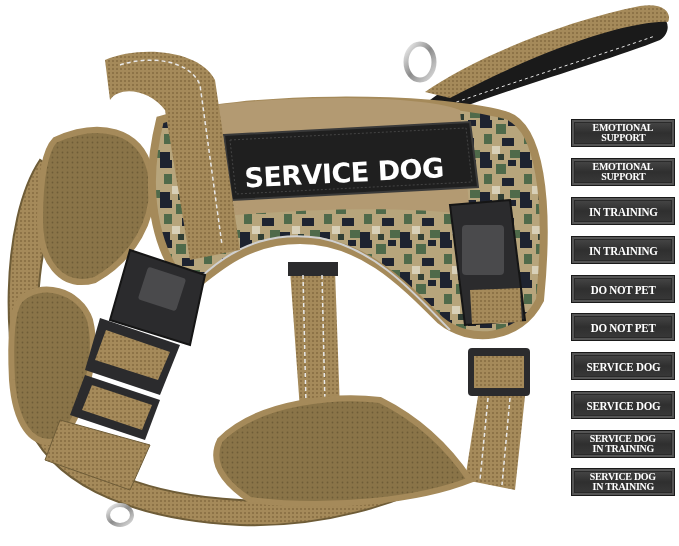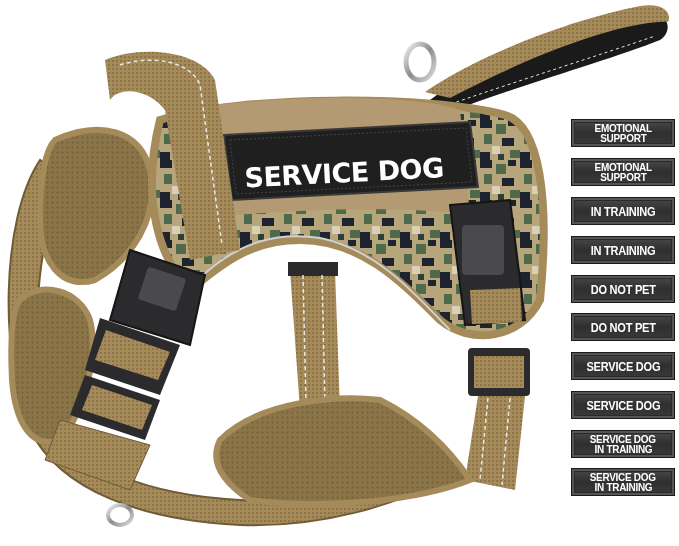--- a/index.html
+++ b/index.html
@@ -4,21 +4,21 @@
 <style>
   html, body { margin:0; padding:0; background:#ffffff; }
   body { width:679px; height:546px; position:relative; overflow:hidden; font-family:"Liberation Sans", sans-serif; }
   #stage { position:absolute; left:0; top:0; width:679px; height:546px; }
   .patches { position:absolute; left:571px; top:119px; width:104px; }
   .patch {
     position:absolute; left:0; width:104px; height:28px;
     background:linear-gradient(#4a4a4a,#2f2f2f 50%,#3a3a3a);
     border:1px solid #1a1a1a; box-shadow:inset 0 0 0 2px #555, inset 0 0 0 3px #2a2a2a;
     display:flex; flex-direction:column; align-items:center; justify-content:center;
-    color:#fff; font-family:Liberation Sans, sans-serif; font-weight:bold; text-align:center;
+    color:#fff; font-family:Liberation Serif, serif; font-weight:bold; text-align:center;
     letter-spacing:-0.3px; line-height:1;
     box-sizing:border-box;
   }
   .patch .l { display:block; white-space:nowrap; }
   .patch.one .l { font-size:13px; transform:scaleX(0.85); }
   .patch.two .l { font-size:10.5px; transform:scaleX(0.95); }
   .main-patch-text {
     font-family:"DejaVu Sans", sans-serif; font-weight:bold; fill:#ffffff; font-size:27px; letter-spacing:-0.5px;
   }
 </style>

